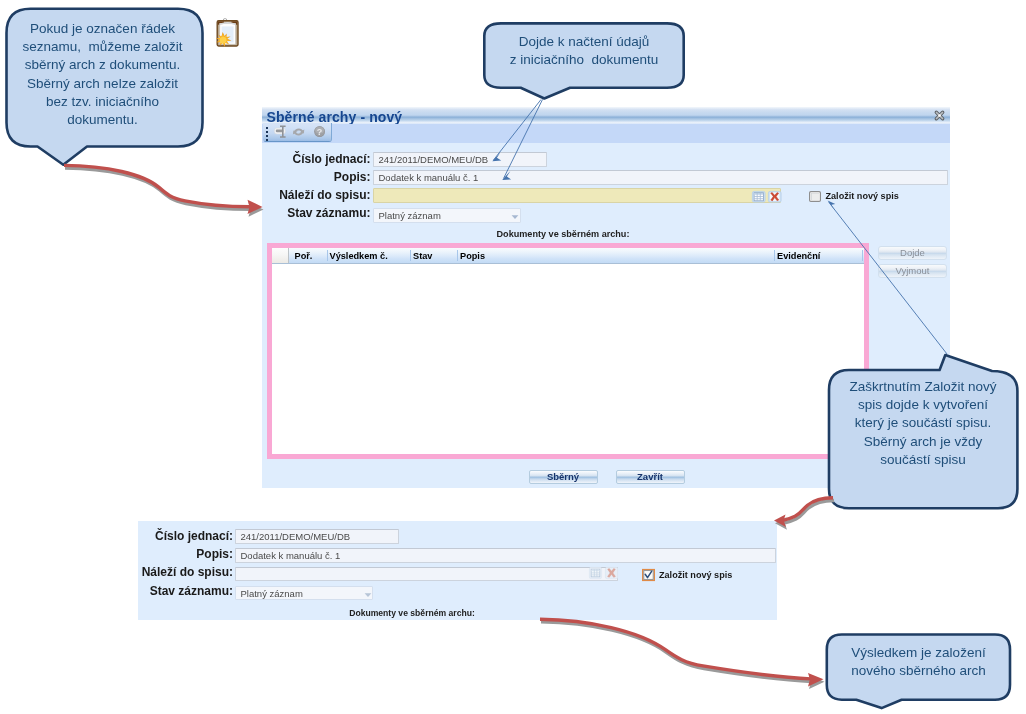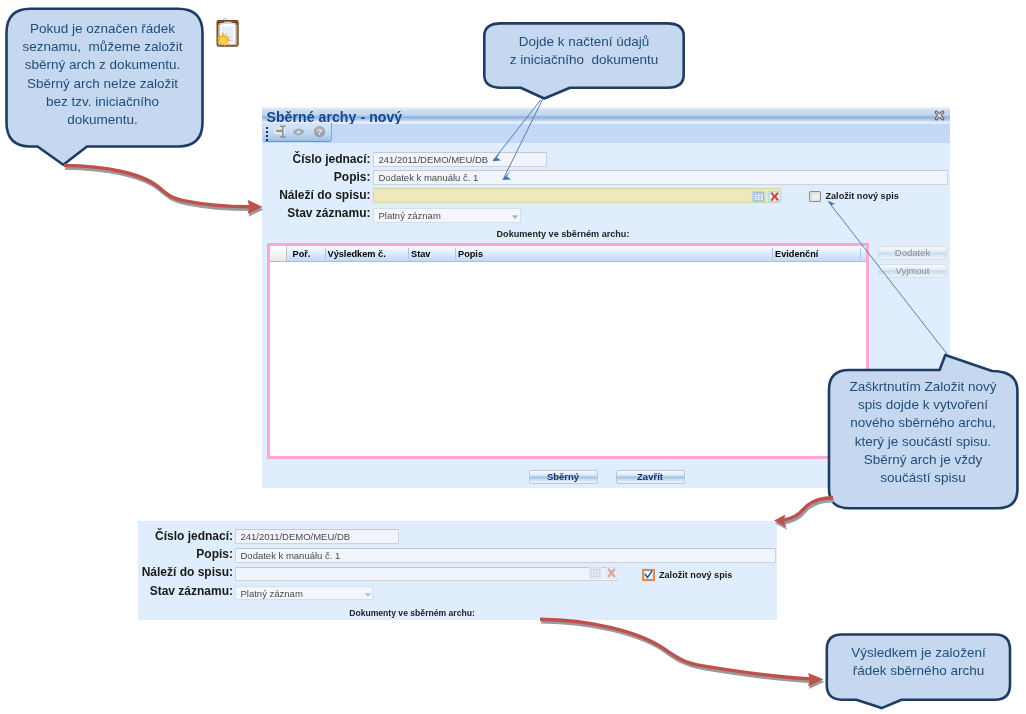--- a/index.html
+++ b/index.html
@@ -32,21 +32,21 @@
      white-space:nowrap;line-height:11px;}
   .frm-input{position:absolute;box-sizing:border-box;background:#f1f4fa;
      border:1px solid #ccd3dd;border-top-color:#c2c9d4;border-radius:1px;
      font-size:9.5px;color:#4a4a4a;line-height:13px;padding-left:4.5px;overflow:hidden;white-space:nowrap;}
   .frm-input.req{background:#eee9ba;border:1px solid #d9d4a6;}
   .frm-input.combo{padding-right:32px;background:#f3f6fb;border-color:#d4dfee;}
 
   
   .grid-title{position:absolute;font-size:11px;font-weight:bold;color:#222;}
   #grid{position:absolute;left:267px;top:243px;width:602px;height:216px;background:#fff;
-     border:3px solid #f9a8d4;box-sizing:border-box;}
+     border:5px solid #f9a8d4;box-sizing:border-box;}
   #grid-head{position:absolute;left:0;top:0;width:100%;height:16px;
      background:linear-gradient(to bottom,#f8fbfe 0%,#eef5fc 22%,#dfecfa 48%,#cfe2f8 72%,#c3dbf5 100%);
      border-bottom:1px solid #a9bfd6;box-sizing:border-box;}
   .gh{position:absolute;top:1px;height:14px;line-height:14px;font-size:9.2px;font-weight:bold;color:#000;
      box-sizing:border-box;}
   .gh-sep{position:absolute;top:2px;height:11px;width:1px;background:#a7c6ea;}
   .gh-corner{position:absolute;left:0;top:0;width:17px;height:15px;
      background:linear-gradient(to bottom,#fdfdfd 0%,#f6f6f5 45%,#eceae5 100%);
      border-right:1px solid #bdc3c7;box-sizing:border-box;}
 
@@ -152,29 +152,29 @@
              L88 67.7 L62.3 78.5 L38.7 67.7 L19 67.7 Q2.3 67.7 2.3 55 Z" fill="#c5d8f0" stroke="#1f3d63" stroke-width="2.6" stroke-linejoin="round"></path>
   </svg>
   <div class="txt" style="left:2px;top:12.5px;width:200px"><div>Dojde k načtení údajů</div><div>z iniciačního  dokumentu</div></div>
 </div>
 
 <div class="callout" style="left:824px;top:350px;width:198px;height:164px">
   <svg width="198" height="164" viewBox="0 0 198 164">
     <path d="M5 40 Q5 20 25 20 L115.6 20 L121.3 5 L168 21 Q193.4 21 193.4 41
              L193.4 139 Q193.4 158.2 174 158.2 L25 158.2 Q5 158.2 5 139 Z" fill="#c5d8f0" stroke="#1f3d63" stroke-width="2.6" stroke-linejoin="round"></path>
   </svg>
-  <div class="txt" style="left:4px;top:28px;width:190px"><div>Zaškrtnutím Založit nový</div><div>spis dojde k vytvoření</div><div>nového sběrného archu,</div><div>který je součástí spisu.</div><div>Sběrný arch je vždy</div><div>součástí spisu</div></div>
+  <div class="txt" style="left:4px;top:28px;width:190px"><div>Zaškrtnutím Založit nový</div><div>spis dojde k vytvoření</div><div>který je součástí spisu.</div><div>Sběrný arch je vždy</div><div>součástí spisu</div></div>
 </div>
 
 <div class="callout" style="left:822px;top:630px;width:192px;height:84px">
   <svg width="192" height="84" viewBox="0 0 192 84">
     <path d="M4.8 19.5 Q4.8 4.5 19.8 4.5 L173 4.5 Q188 4.5 188 19.5 L188 54.7 Q188 69.7 173 69.7
              L79.6 69.7 L59.6 78.1 L34.3 69.7 L19.8 69.7 Q4.8 69.7 4.8 54.7 Z" fill="#c5d8f0" stroke="#1f3d63" stroke-width="2.6" stroke-linejoin="round"></path>
   </svg>
-  <div class="txt" style="left:2px;top:13.5px;width:189px"><div>Výsledkem je založení</div><div>řádek sběrného archu</div></div>
+  <div class="txt" style="left:2px;top:13.5px;width:189px"><div>Výsledkem je založení</div><div>nového sběrného arch</div></div>
 </div>
 
 <div class="abs" id="dialog">
 
   <div id="titlebar">
     <div id="title-text">Sběrné archy - nový</div>
     <div id="close-btn">
       <svg width="11" height="11" viewBox="0 0 11 11">
         <g stroke="#5e6368" stroke-width="3.4" stroke-linecap="round">
           <path d="M2.3 2.3 L8.7 8.7"></path>
@@ -263,21 +263,21 @@
   <div class="frm-label" style="left:0;top:101px;width:108.5px">Stav záznamu:</div>
   <div class="frm-input combo" style="left:111px;top:101px;width:148px;height:15px">Platný záznam</div>
   <div class="abs" style="left:248px;top:107px">
     <svg width="10" height="6" viewBox="0 0 10 6">
         <path d="M1.6 1.2 L8.4 1.2 L5 4.9 Z" fill="#99adc9" opacity="0.85"></path>
       </svg>
   </div>
 
   <div class="grid-title" style="left:221px;top:122px;width:160px;text-align:center;font-size:9.1px;white-space:nowrap">Dokumenty ve sběrném archu:</div>
 
-  <div class="sidebtn" style="left:616px;top:138.7px">Dodatek</div>
+  <div class="sidebtn" style="left:616px;top:138.7px">Dojde</div>
   <div class="sidebtn" style="left:616px;top:157px">Vyjmout</div>
 
   <div class="footbtn" style="left:266.5px;top:363px">Sběrný</div>
   <div class="footbtn" style="left:353.5px;top:363px">Zavřít</div>
 </div>
 
 <div class="abs" id="panel2">
   <div class="frm-label" style="left:0;top:9.5px;width:95px">Číslo jednací:</div>
   <div class="frm-input" style="left:97px;top:8px;width:163.5px;height:15px">241/2011/DEMO/MEU/DB</div>
 

